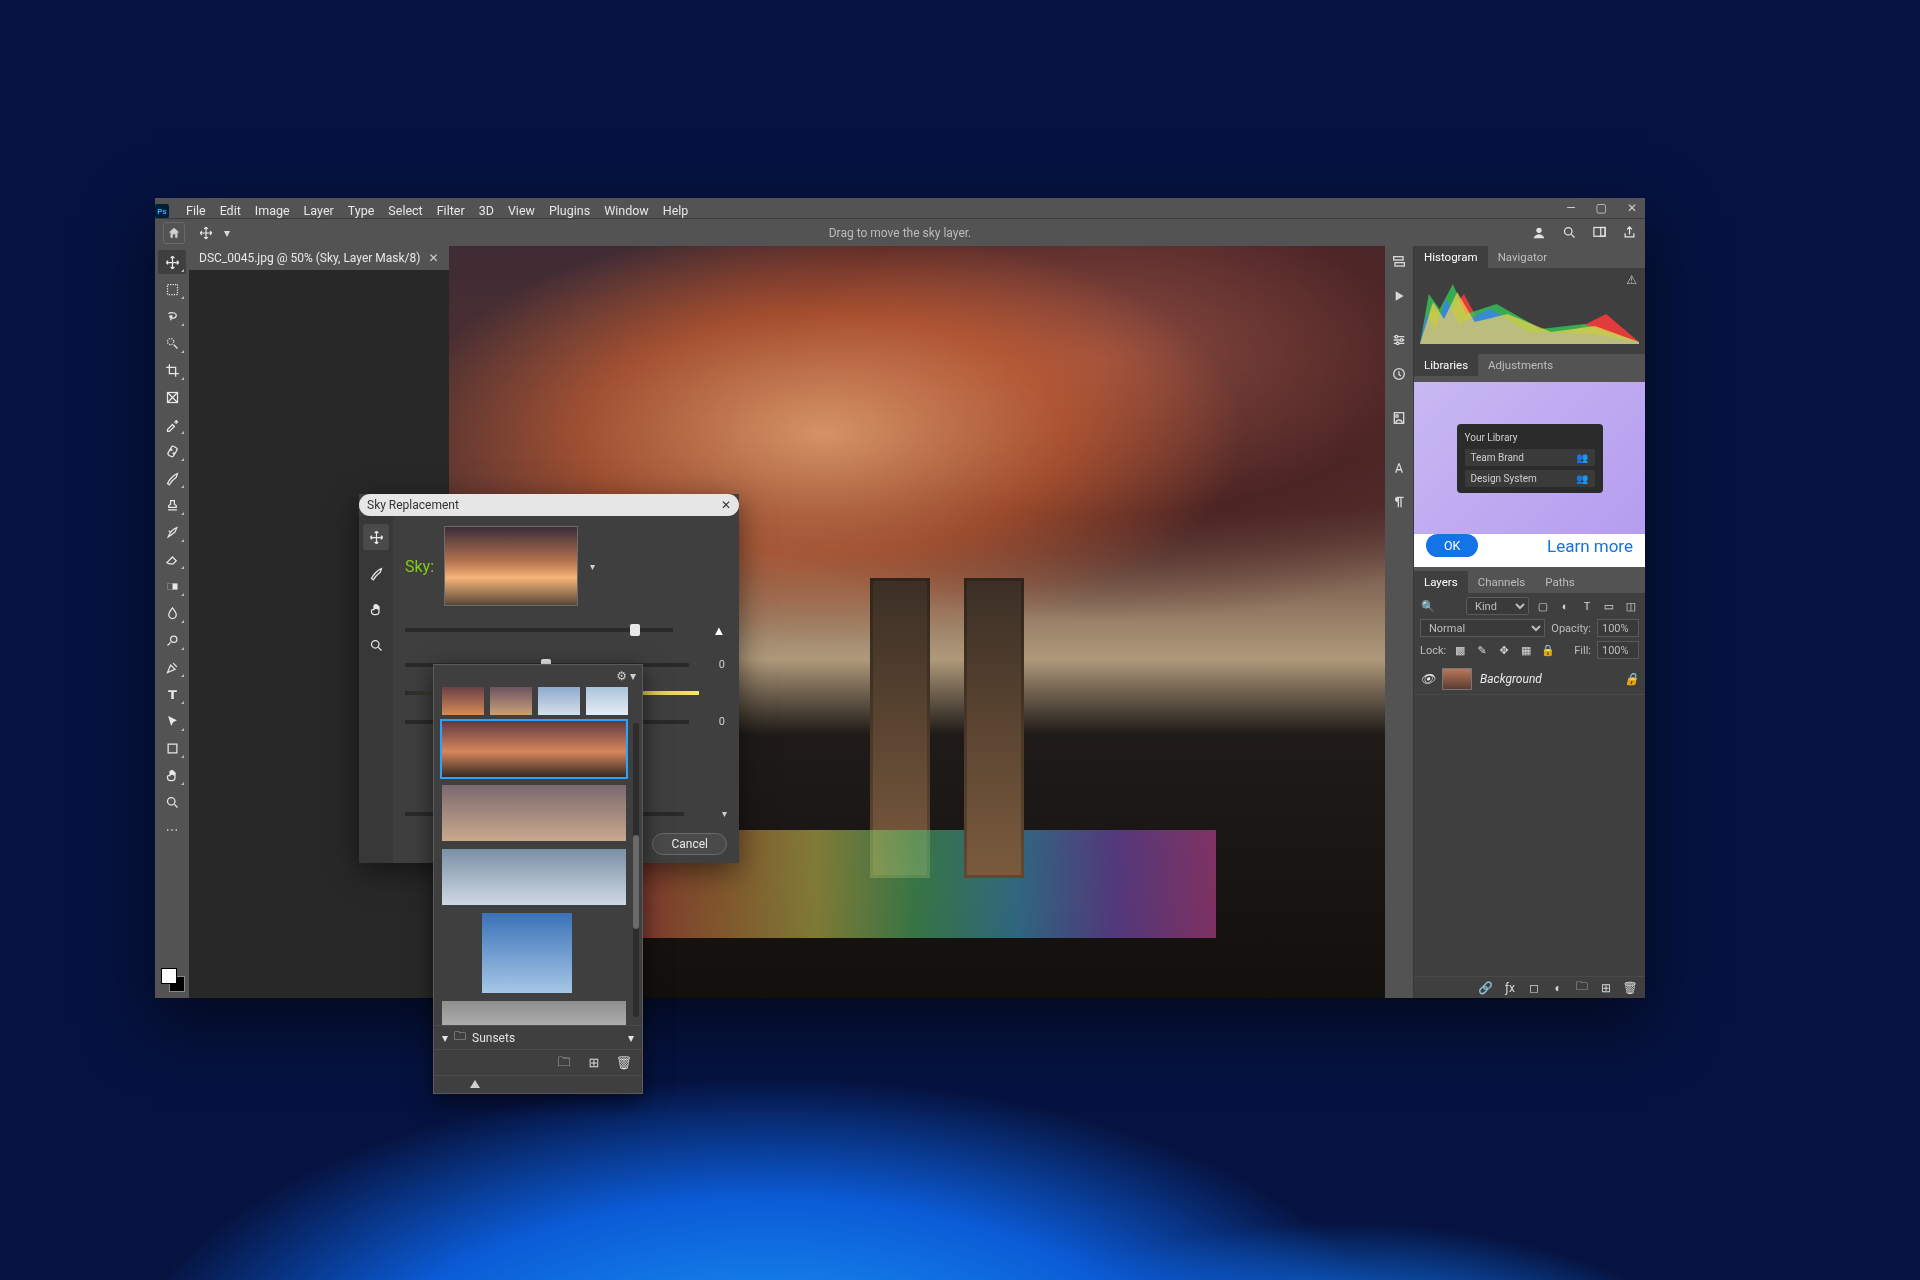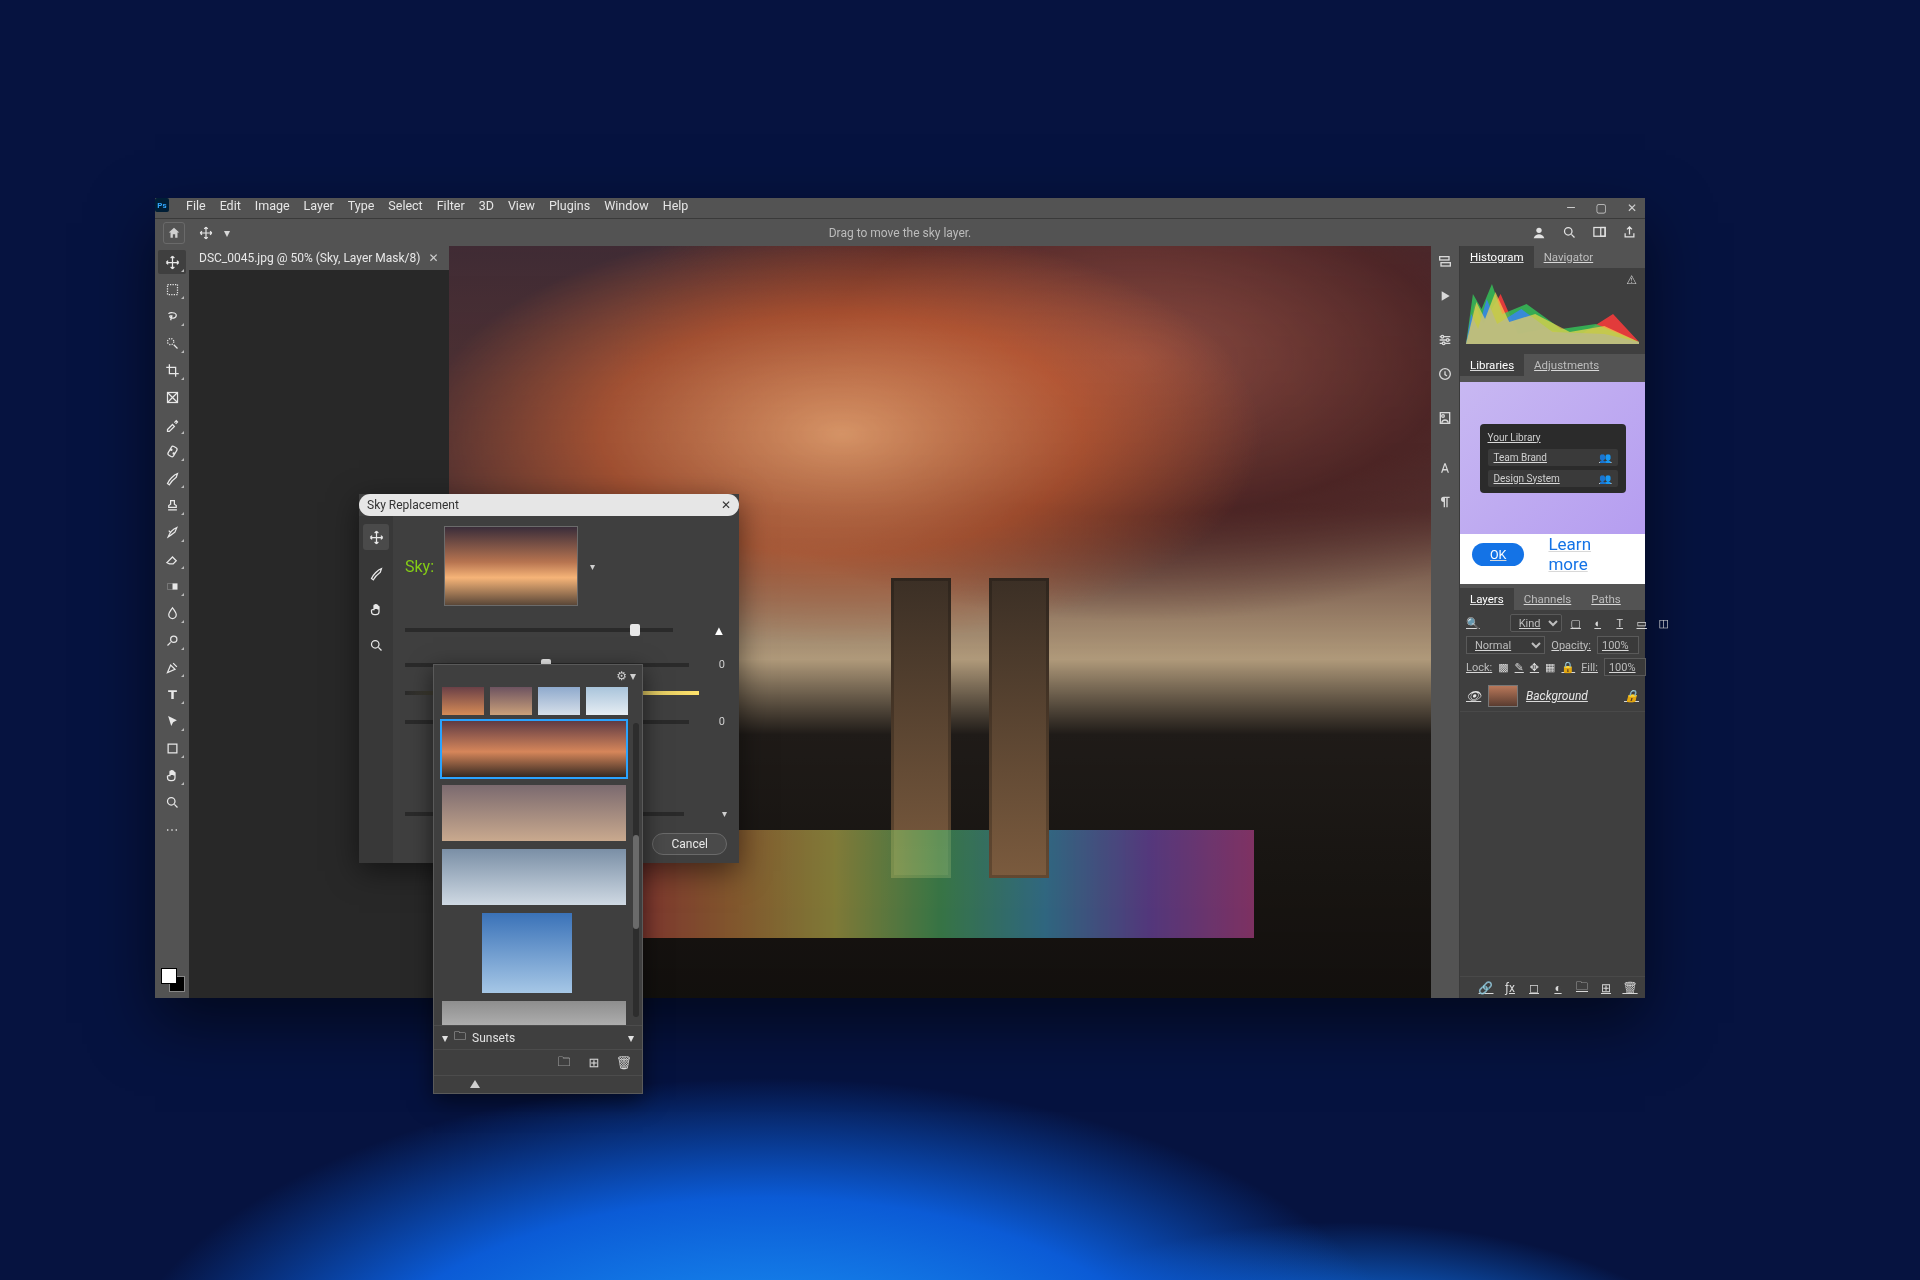--- a/index.html
+++ b/index.html
@@ -26,21 +26,21 @@
     box-shadow: 0 25px 60px rgba(0,0,0,.55);
     color: #d8d8d8;
     font-size: 13px;
     display: flex; flex-direction: column;
   }
 
   
   .menubar {
     height: 20px;
     background: #535353;
-    display: flex; align-items: flex-start;
+    display: flex; align-items: flex-end;
     padding-left: 0;
     font-size: 12.5px;
     color: #e6e6e6;
     position: relative;
   }
   .menubar .logo {
     width: 14px; height: 14px; background: #001e36; border-radius: 2px;
     margin-right: 10px; display:flex; align-items:center; justify-content:center;
     color:#31a8ff; font-size:8px; font-weight:700;
   }
@@ -127,25 +127,24 @@
   
   .right-dock {
     width: 28px;
     background:#535353;
     display:flex; flex-direction:column; align-items:center;
     padding-top:8px; gap:18px;
   }
 
   
   .right-panels {
-    width: 186px;
+    width: 232px;
     background:#535353;
     display:flex; flex-direction:column;
     border-left:1px solid #3a3a3a;
-    text-decoration:underline;
   }
   .panel-tabs { display:flex; gap:0; height:22px; font-size:11.5px; color:#bdbdbd;}
   .panel-tab { padding:0 10px; height:22px; line-height:22px; cursor:default;}
   .panel-tab.active { background:#3f3f3f; color:#fff; }
 
   .histogram-body { background:#3f3f3f; height:86px; position:relative; padding:6px;}
   .histogram-body svg { width:100%; height:70px; }
   .histogram-body .warn { position:absolute; right:8px; top:5px; color:#d0d0d0; font-size:12px;}
 
   .lib-card {

